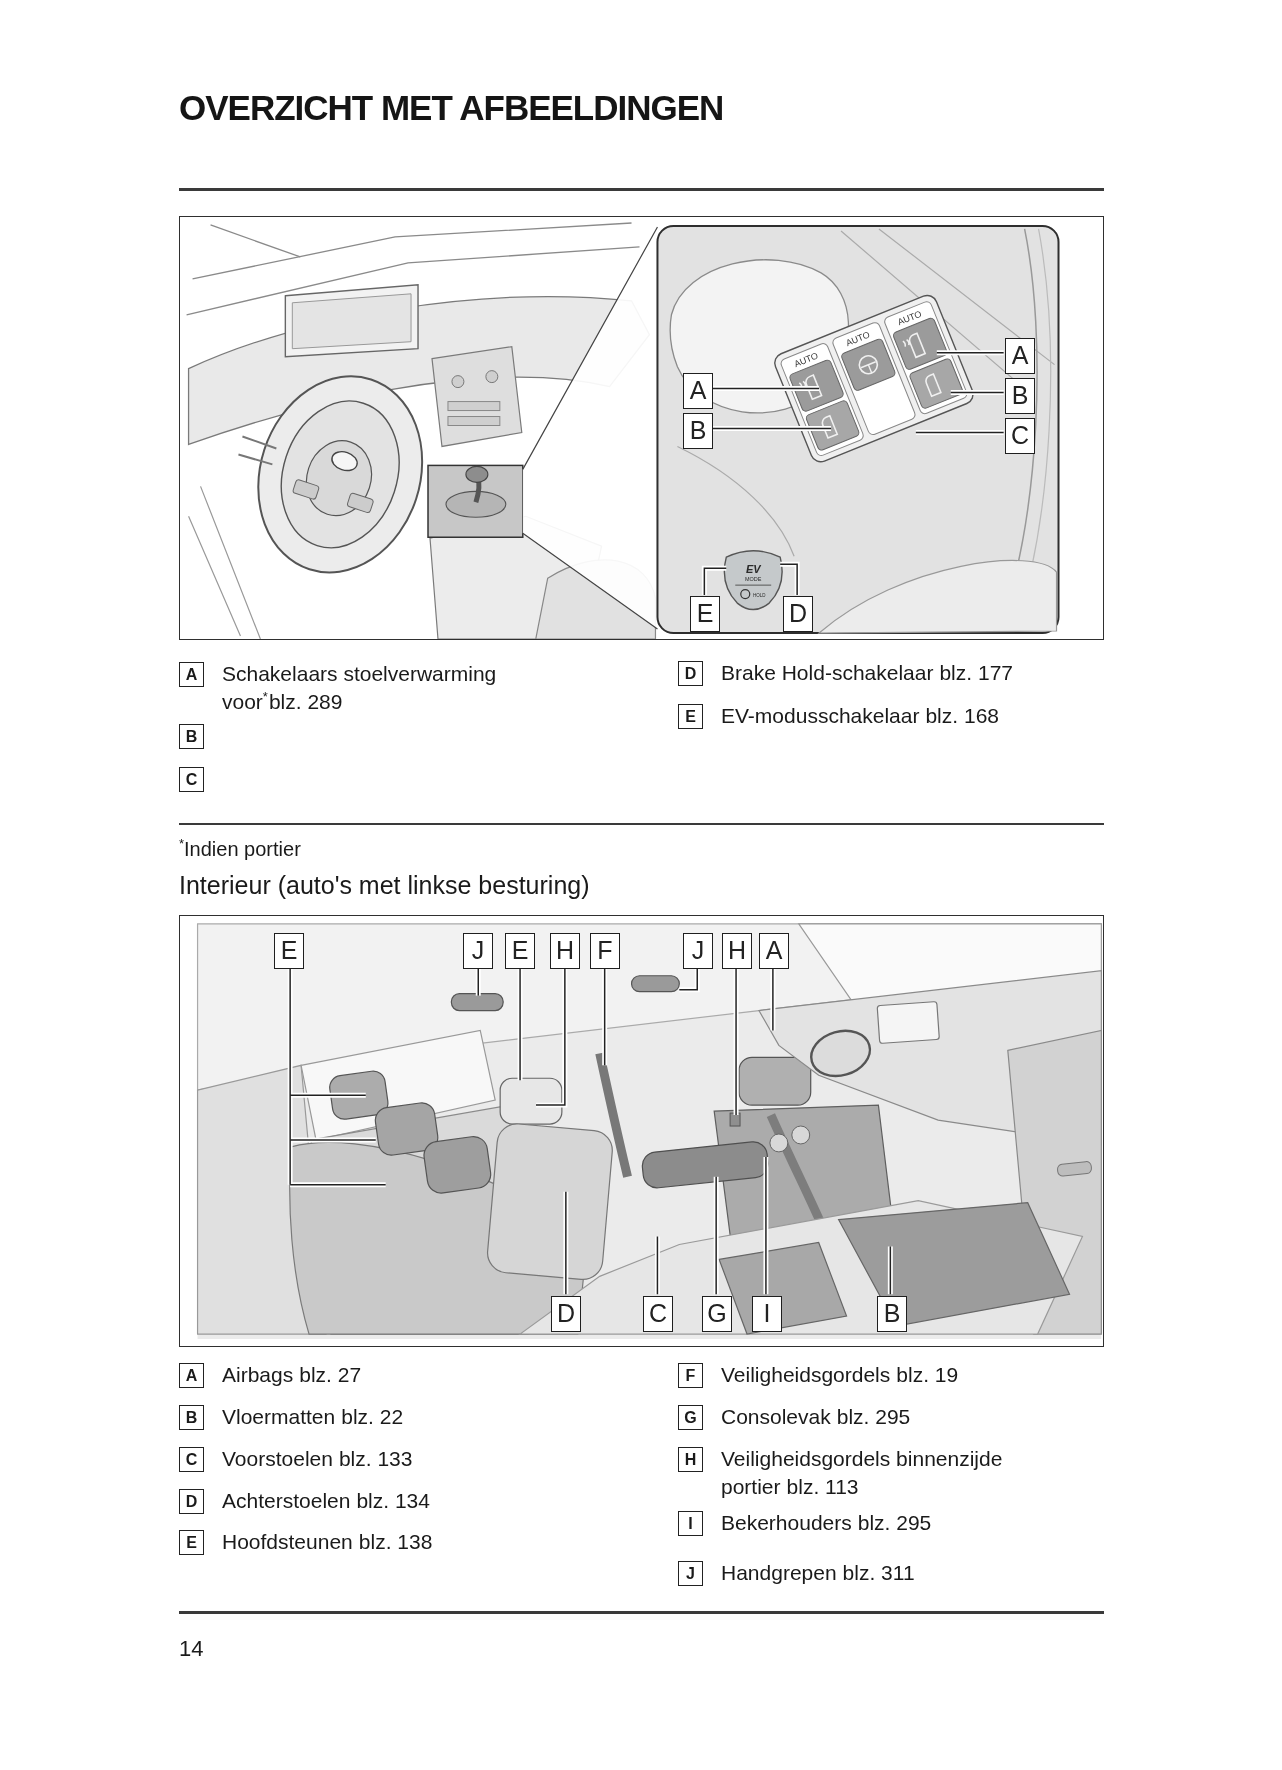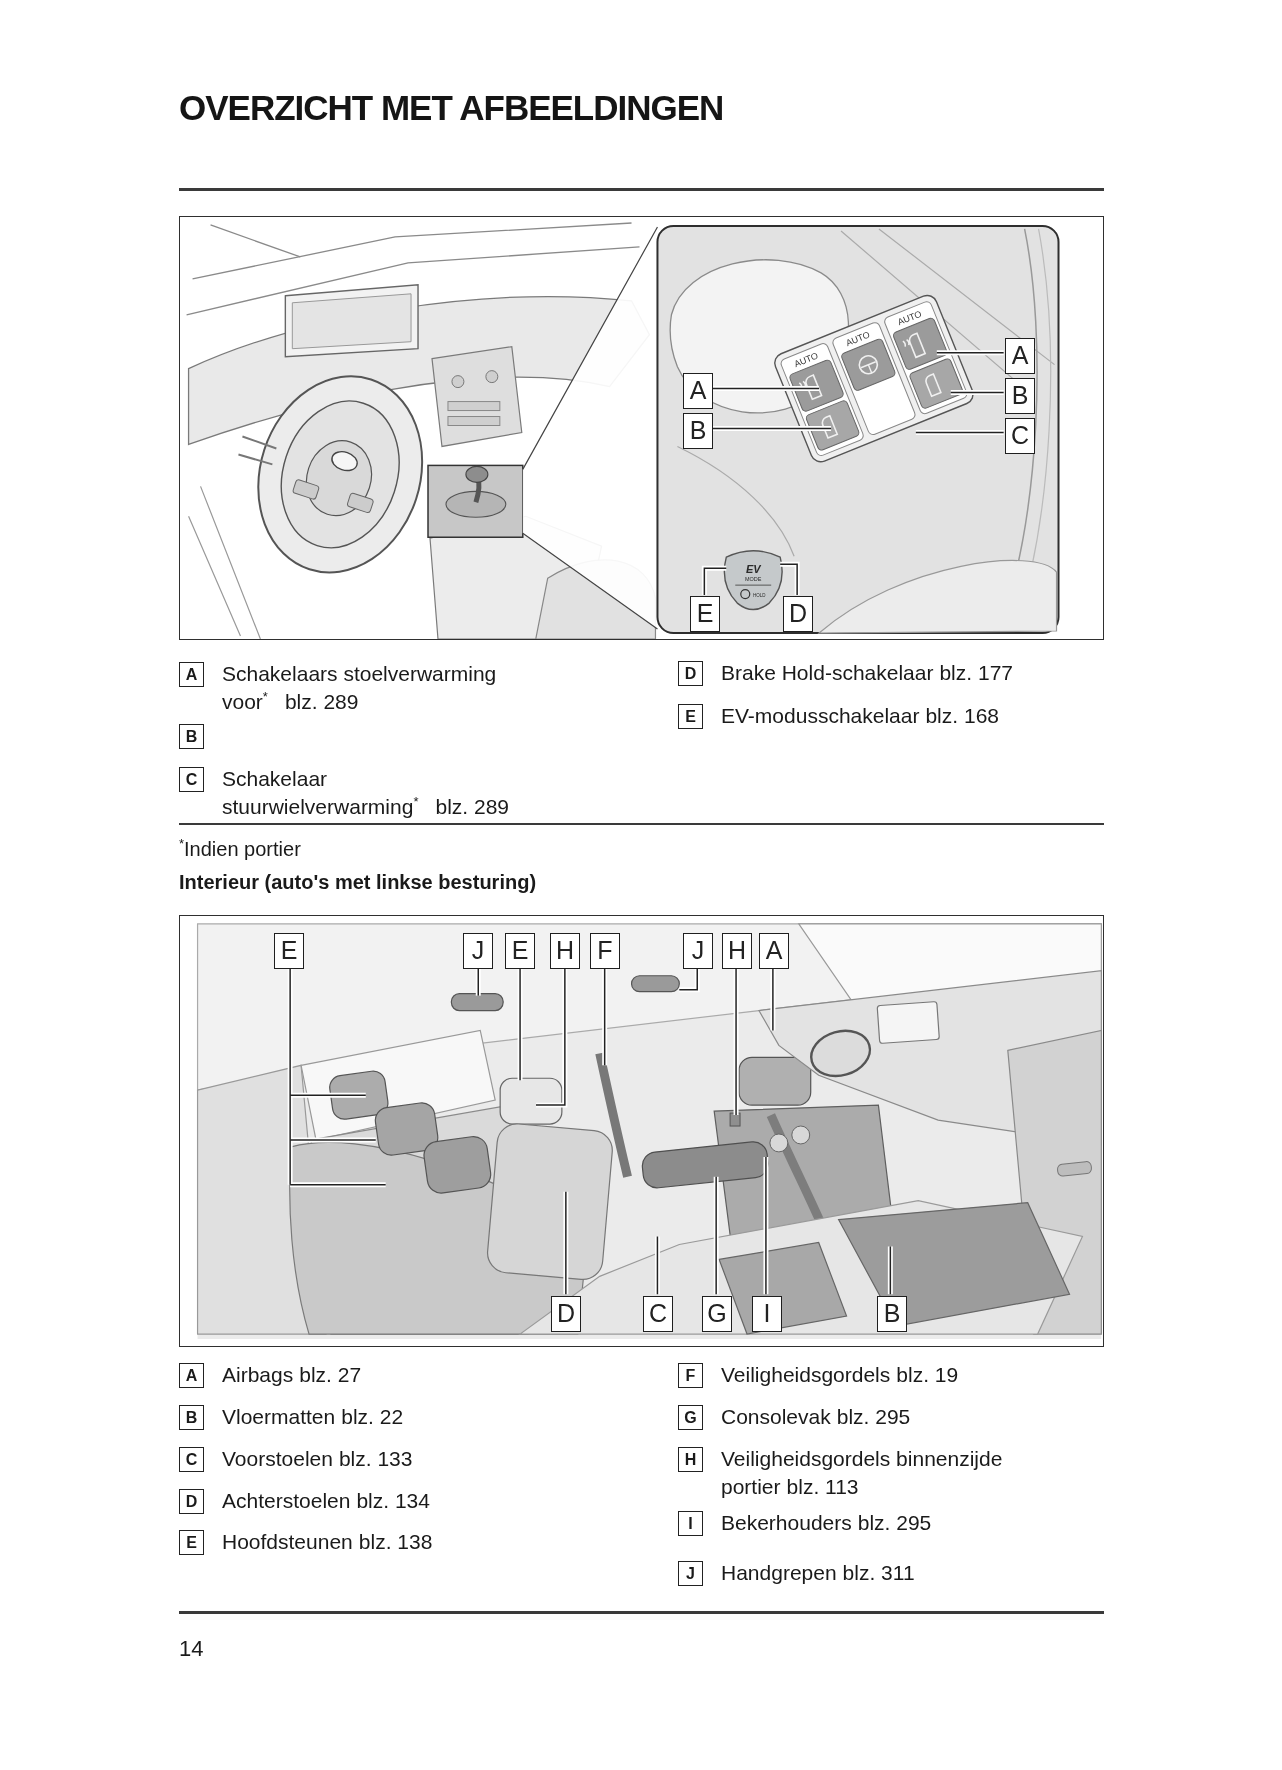--- a/index.html
+++ b/index.html
@@ -17,24 +17,24 @@
   .figframe svg{position:absolute;left:0;top:0;width:100%;height:100%;}
   .callout{position:absolute;width:30px;height:36px;background:#fff;border:1.6px solid #1f1f1f;
            box-sizing:border-box;text-align:center;font-size:25px;line-height:32px;font-weight:400;color:#222;}
   .lrow{position:absolute;display:flex;align-items:flex-start;}
   .kbox{flex:0 0 auto;width:25px;height:25px;border:1.6px solid #222;box-sizing:border-box;background:#fff;
         display:inline-flex;align-items:center;justify-content:center;margin-top:2px;}
   .kletter{font-size:16px;font-weight:bold;line-height:1;}
   .ltext{margin-left:18px;font-size:21px;line-height:28px;max-width:430px;}
   .ref{margin-left:6px;}
   sup.fnsup{font-size:13px;line-height:0;}
-  sup.fnsup:not(:empty)+.ref{margin-left:17px;}
+  sup.fnsup:not(:empty)+.ref{margin-left:1px;}
   #footnote{left:179px;top:836px;font-size:20px;}
   #footnote sup{font-size:13px;}
-  #interior-heading{left:179px;top:871px;font-size:20px;font-weight:bold;}
+  #interior-heading{left:179px;top:871px;font-size:25px;font-weight:normal;}
   #pagenum{left:179px;top:1636px;font-size:22px;font-weight:normal;}
   .svgtext{font-family:"Liberation Sans",sans-serif;}
 </style>
 </head>
 <body>
 
 <div id="page">
 
   <div id="title" class="abs">OVERZICHT MET AFBEELDINGEN</div>
   <div id="rule-title" class="hrule"></div>
@@ -165,24 +165,20 @@
   </div>
   <div class="lrow" style="left:179px;top:722px;">
     <span class="kbox">
         <span class="kletter">B</span>
       </span>
   </div>
   <div class="lrow" style="left:179px;top:765px;">
     <span class="kbox">
         <span class="kletter">C</span>
       </span>
-    <div class="ltext">
-      <div class="lline"><span>Schakelaar</span><sup class="fnsup"></sup><span class="ref"></span></div>
-      <div class="lline"><span>stuurwielverwarming</span><sup class="fnsup">*</sup><span class="ref">blz. 289</span></div>
-    </div>
   </div>
   <div class="lrow" style="left:678px;top:659px;">
     <span class="kbox">
         <span class="kletter">D</span>
       </span>
     <div class="ltext">
       <div class="lline"><span>Brake Hold-schakelaar</span><sup class="fnsup"></sup><span class="ref">blz. 177</span></div>
     </div>
   </div>
   <div class="lrow" style="left:678px;top:702px;">

